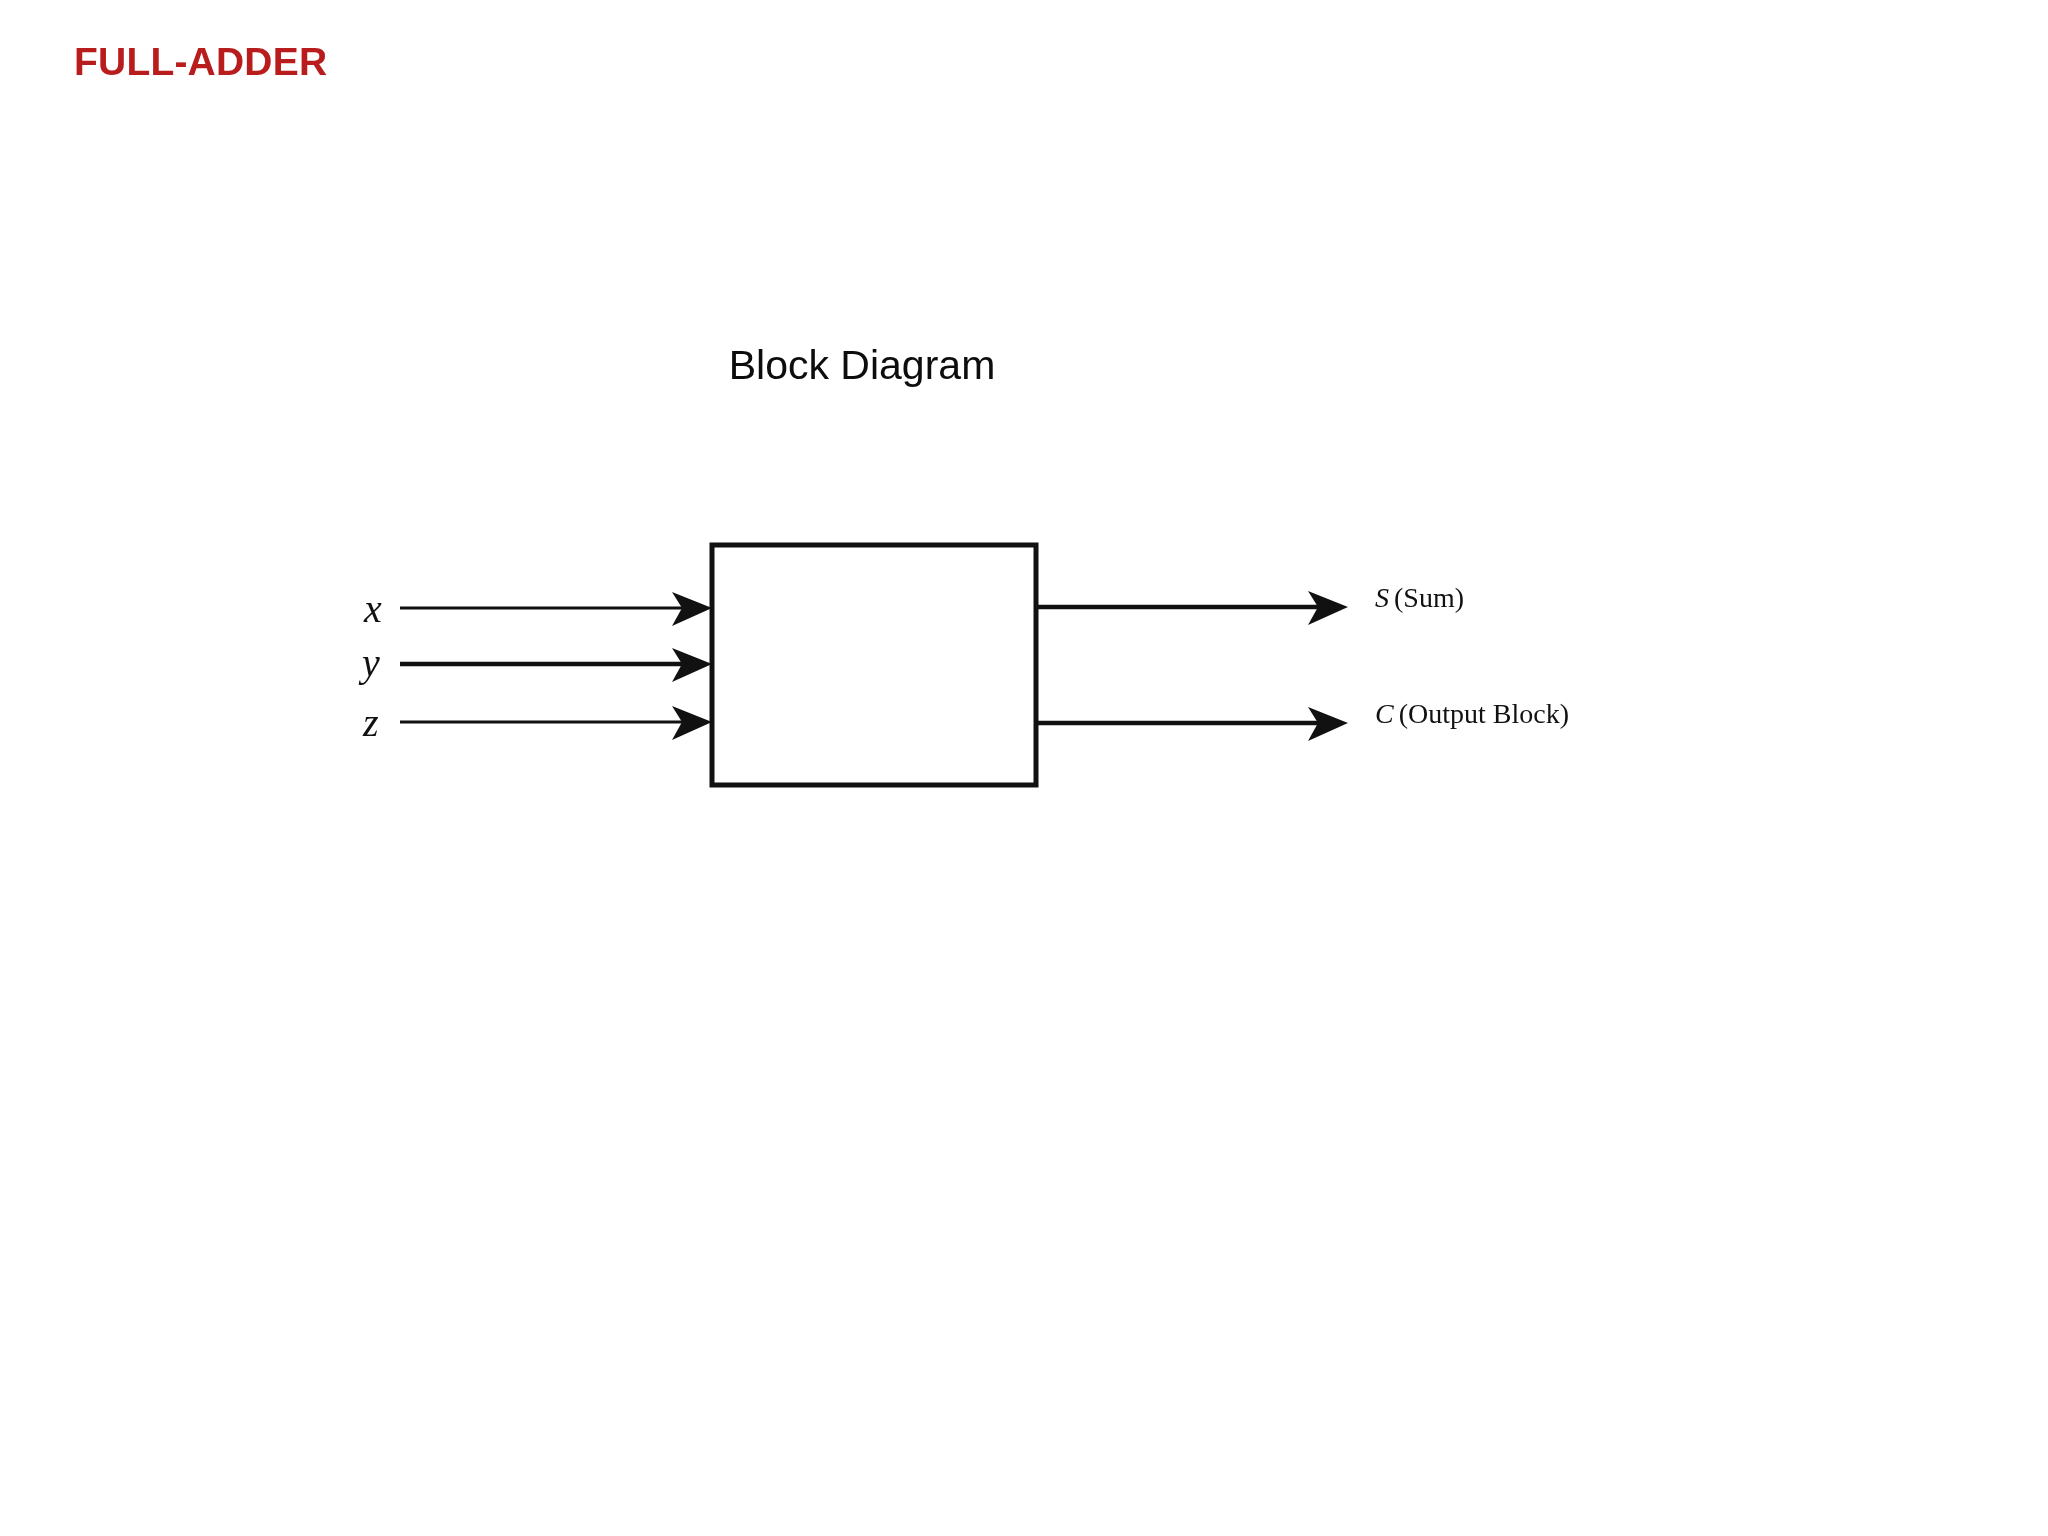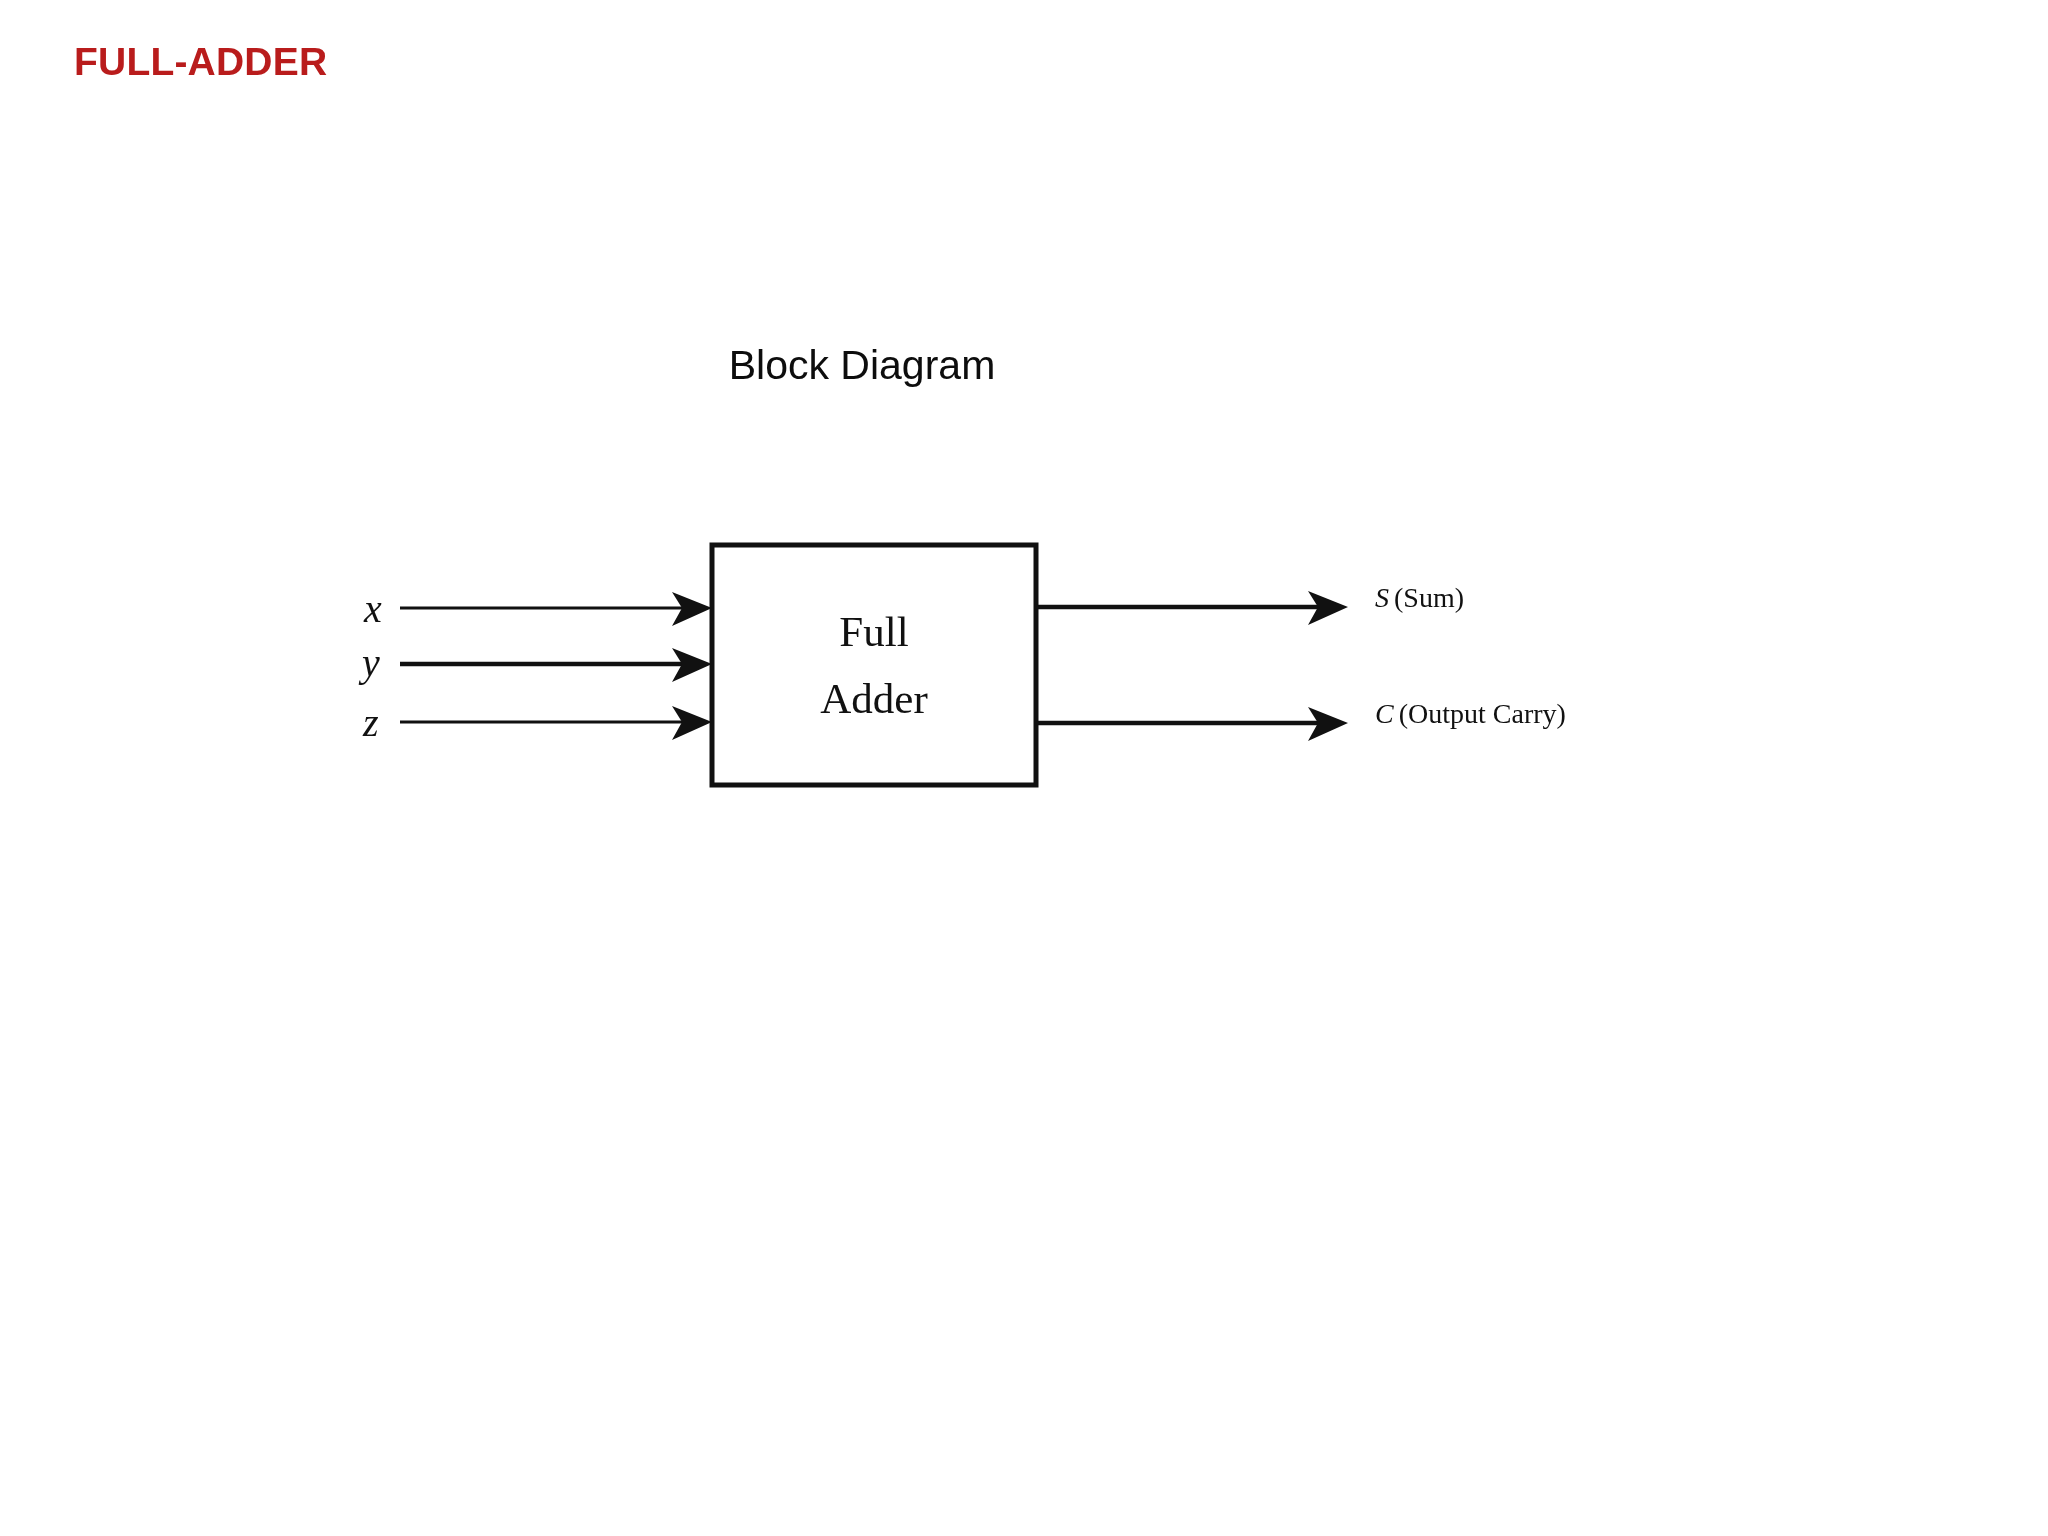--- a/index.html
+++ b/index.html
@@ -143,32 +143,28 @@
       <path class="arrow-head" d="M 1348 607 L 1308 591 L 1318 607 L 1308 625 Z"></path>
     </g>
 
     <g>
       <line class="wire wire-med" x1="1036" y1="723" x2="1320" y2="723"></line>
       <path class="arrow-head" d="M 1348 723 L 1308 707 L 1318 723 L 1308 741 Z"></path>
     </g>
 
   </svg>
 
-  <div class="box-text">
-    <span class="line1">Full</span>
-    <span class="line2">Adder</span>
-  </div>
 
   <div class="diag-label var-italic" style="left:364px; top:589px;">x</div>
 
   <div class="diag-label var-italic" style="left:362px; top:643px;">y</div>
 
   <div class="diag-label var-italic" style="left:363px; top:703px;">z</div>
 
   <div class="diag-label io-label" style="left:1375px; top:584px;">
     <span class="var">S</span><span>(Sum)</span>
   </div>
 
   <div class="diag-label io-label" style="left:1375px; top:700px;">
-    <span class="var">C</span><span>(Output Carry)</span>
+    <span class="var">C</span><span>(Output Block)</span>
   </div>
 
 </div>
 
 </body></html>

